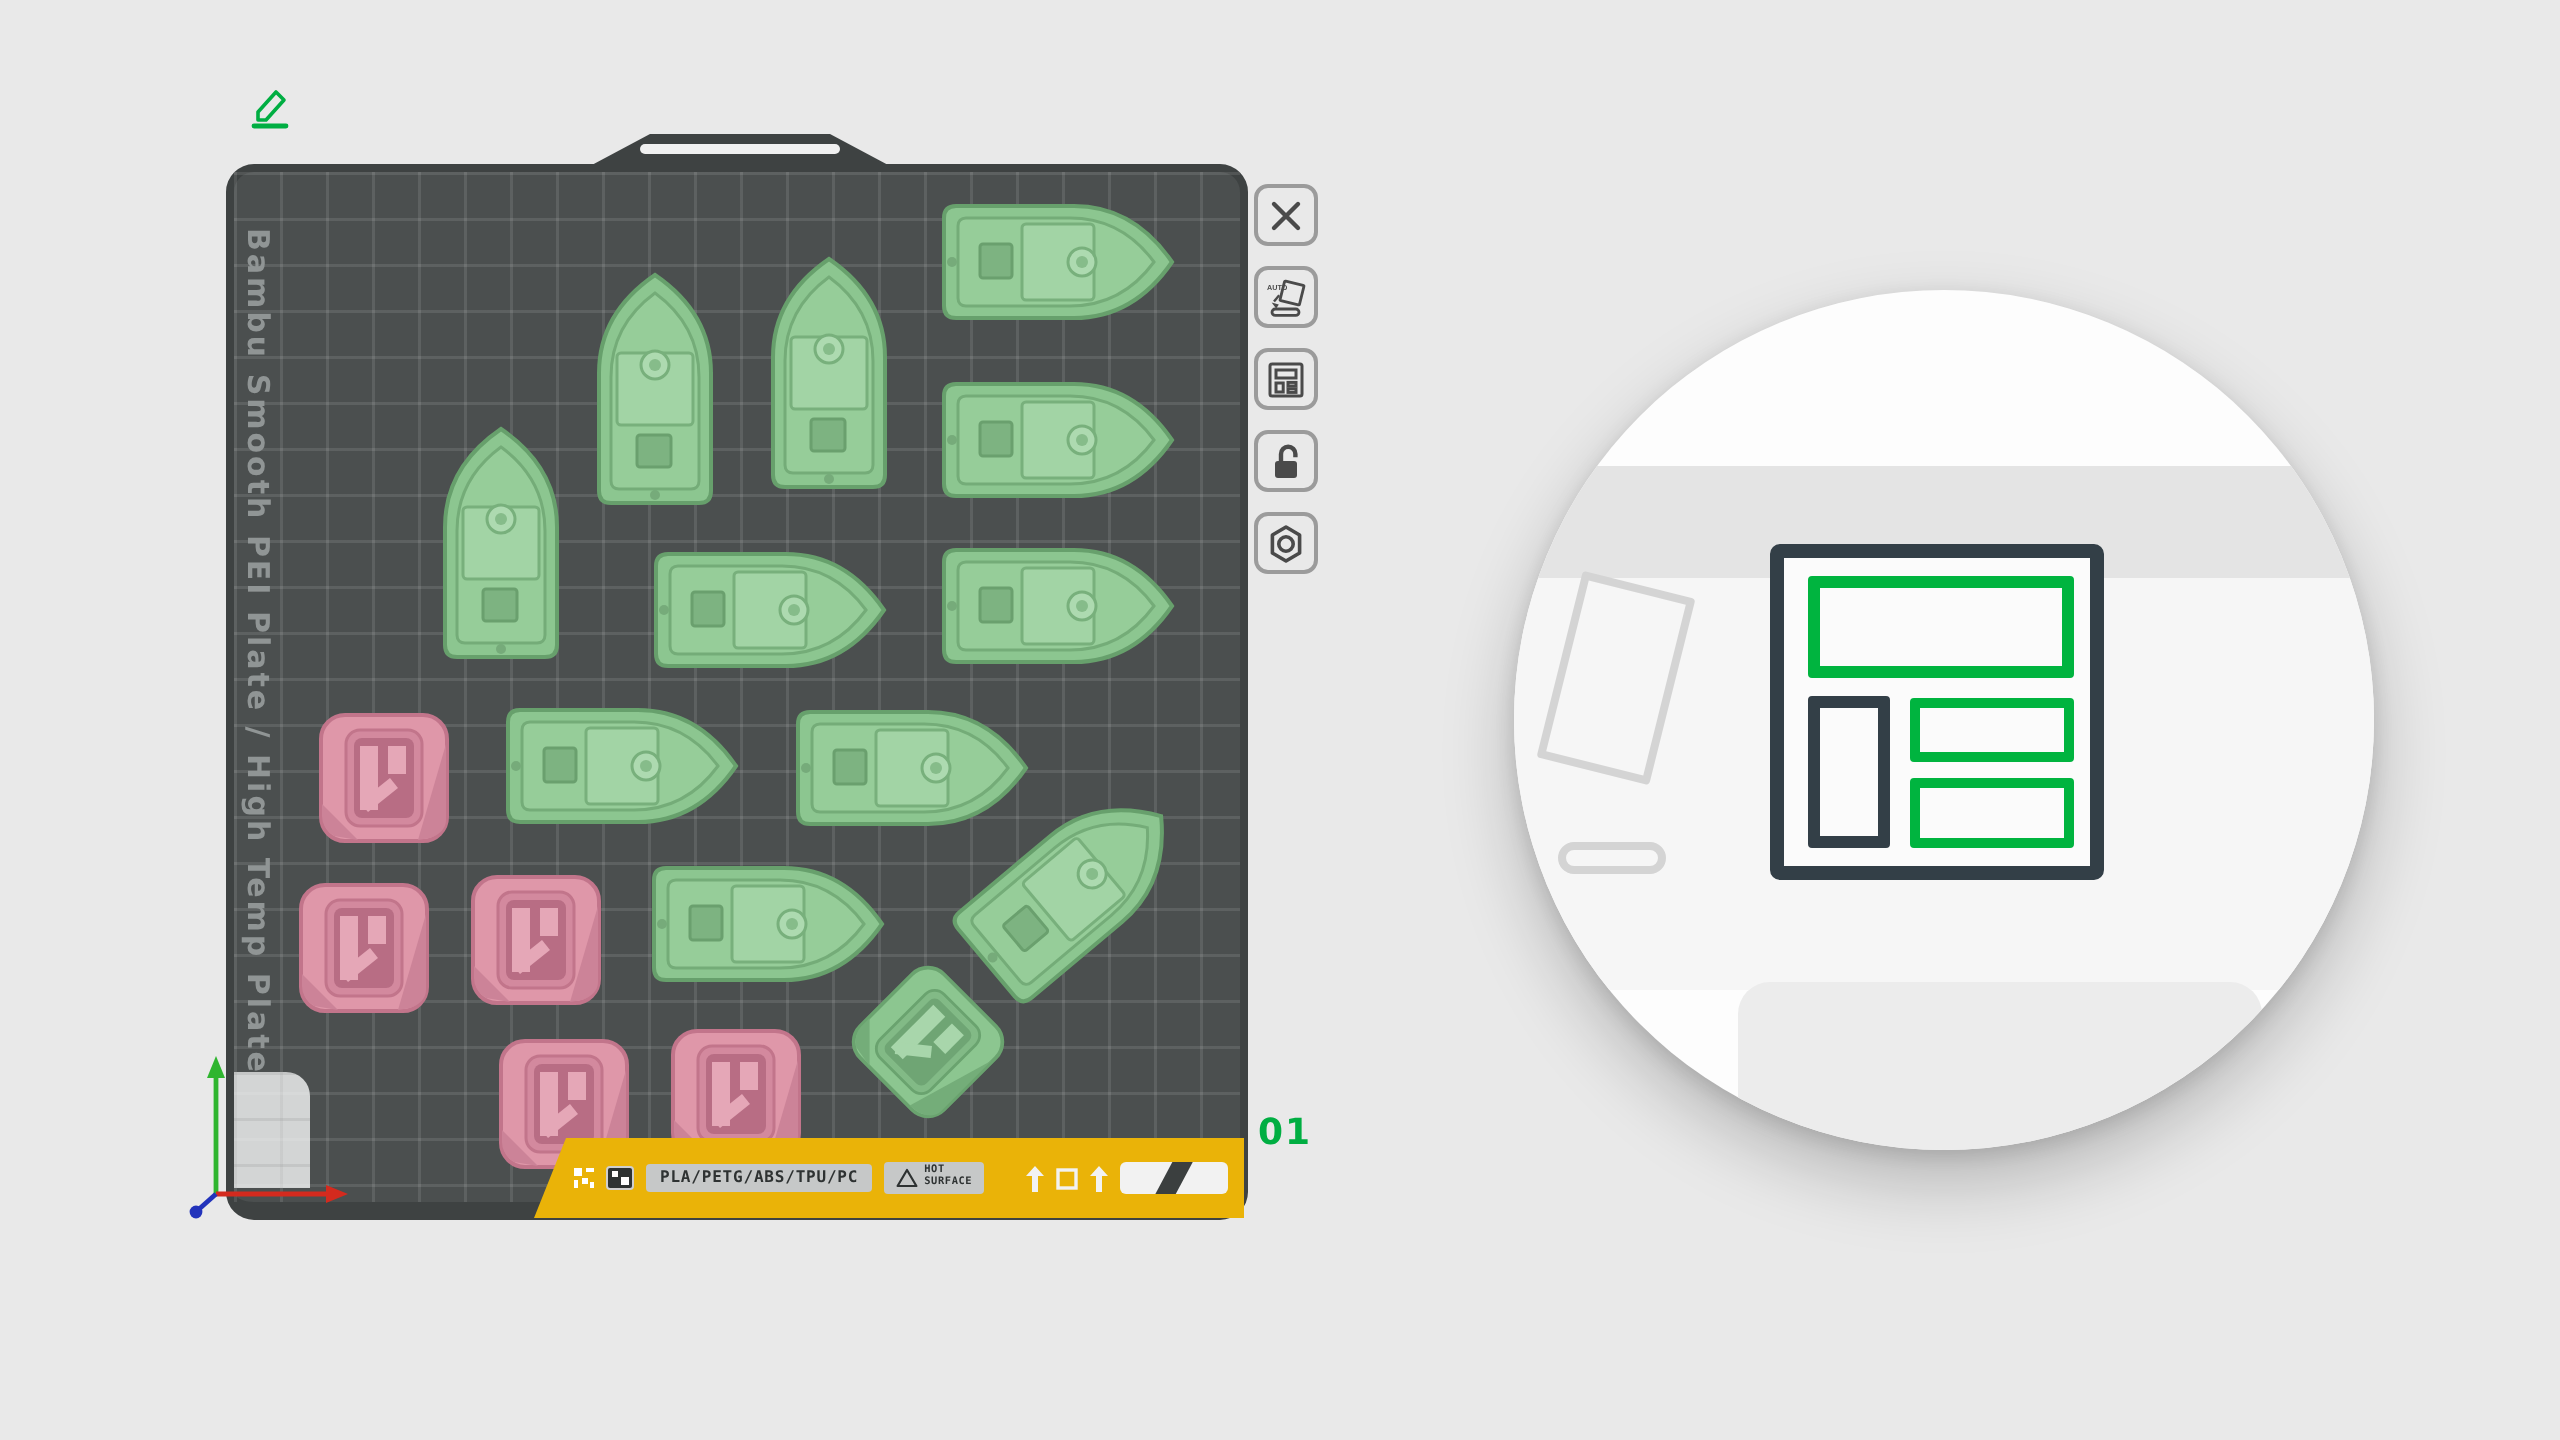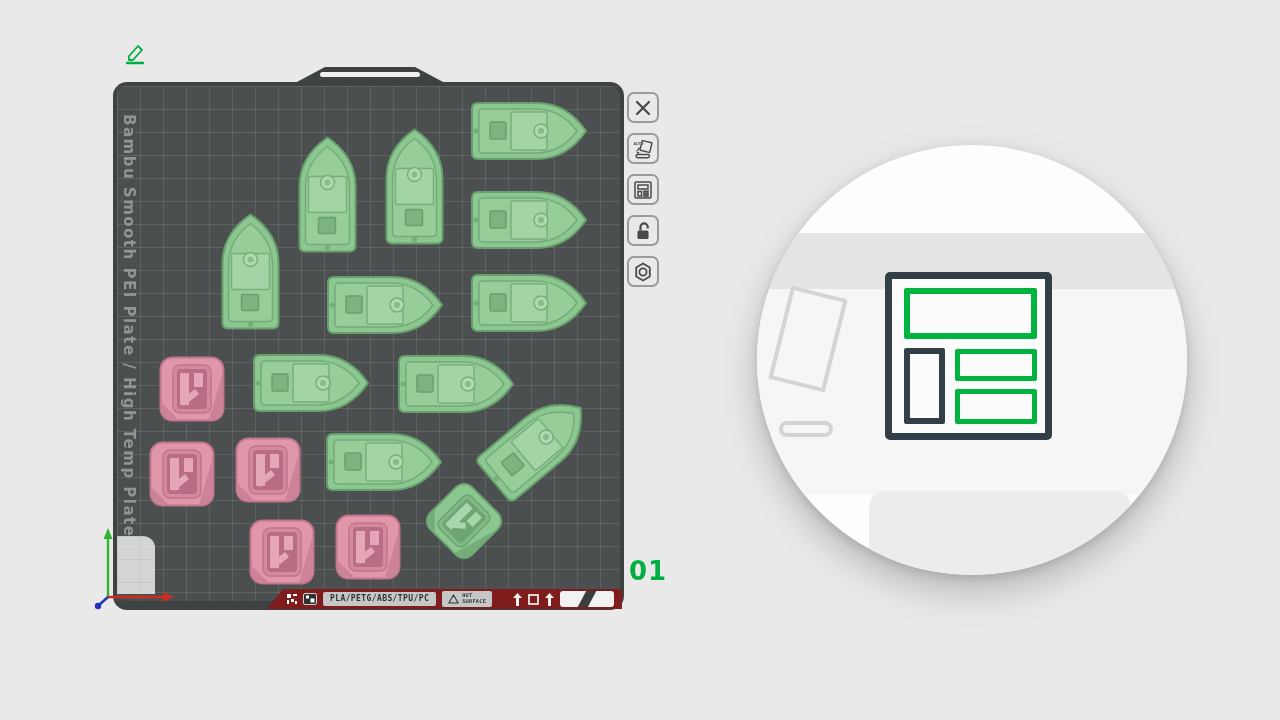--- a/index.html
+++ b/index.html
@@ -39,40 +39,40 @@
     position:absolute;left:0;top:450px;width:38px;height:58px;
     background:#d3d5d5;border-top-right-radius:12px;
     background-image:
       repeating-linear-gradient(to right, rgba(0,0,0,.07) 0 1.4px, transparent 1.4px 23px),
       repeating-linear-gradient(to bottom, rgba(0,0,0,.07) 0 1.4px, transparent 1.4px 23px);
   }
   .objects-layer{position:absolute;inset:0}
   .objects-layer svg{position:absolute}
   
   .plate-footer{
-    position:absolute;left:150px;right:-2px;bottom:-8px;height:20px;
-    background:#7f1d1d;clip-path:polygon(16px 0,100% 0,100% 100%,0 100%);
+    position:absolute;left:150px;right:-2px;bottom:-8px;height:40px;
+    background:#eab308;clip-path:polygon(16px 0,100% 0,100% 100%,0 100%);
     display:flex;align-items:center;gap:6px;
     padding:0 8px 0 20px;box-sizing:border-box;
   }
   .chip{
     background:#c6c8c8;color:#2e3232;border-radius:2px;
     font-family:"DejaVu Sans Mono",monospace;font-weight:bold;
     font-size:8px;letter-spacing:.4px;line-height:1;padding:3px 7px;
     white-space:nowrap;
   }
   .chip.warn{display:flex;align-items:center;gap:3px;padding:2px 6px}
   .warn-text{display:flex;flex-direction:column;font-size:5.2px;letter-spacing:.3px;line-height:1.15}
   .footer-spacer{flex:1}
   .corner-badge{width:54px;height:16px;background:#f2f2f2;border-radius:3px;position:relative;overflow:hidden;flex:none}
   .corner-badge .slash{position:absolute;left:22px;top:-5px;width:9px;height:28px;background:#3b3f3f;transform:rotate(28deg)}
   
   .plate-number{
     position:absolute;left:629px;top:556px;
-    font-size:26px;font-weight:bold;color:#00ae42;letter-spacing:1px;
+    font-size:18px;font-weight:bold;color:#00ae42;letter-spacing:1px;
   }
   
   .side-toolbar{position:absolute;left:627px;top:92px;display:flex;flex-direction:column;gap:10px}
   .tool-btn{
     width:32px;height:31px;border:2px solid #9b9b9b;border-radius:7px;
     background:transparent;display:flex;align-items:center;justify-content:center;
     box-sizing:border-box;padding:0;cursor:pointer;
   }
   
   .axes{position:absolute;left:88px;top:520px;width:110px;height:95px;pointer-events:none}

